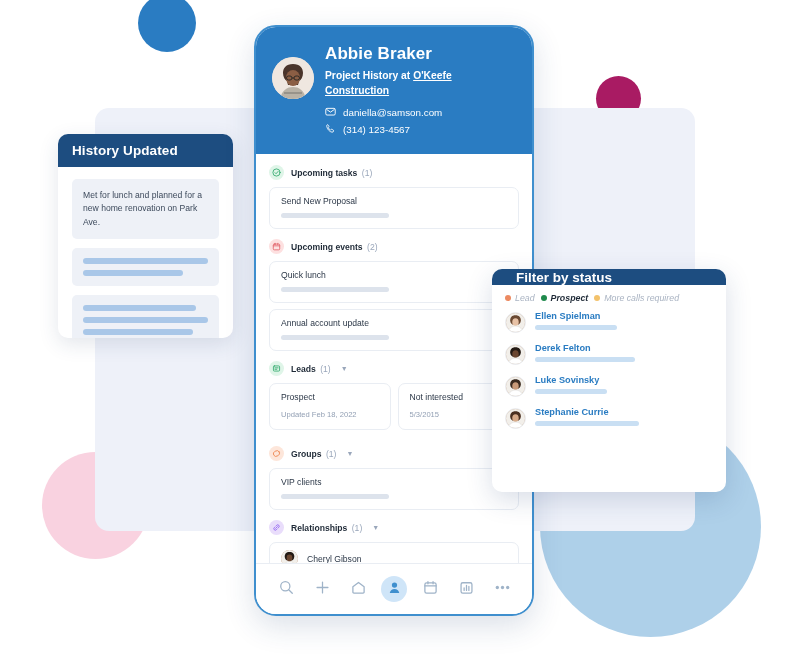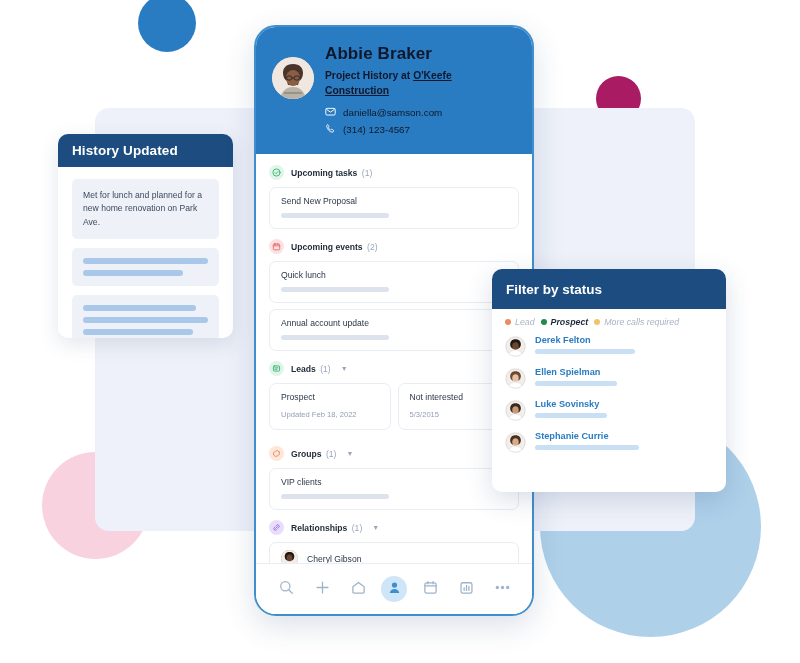--- a/index.html
+++ b/index.html
@@ -41,21 +41,21 @@
   .bar:last-child{margin-bottom:0;}
 
   
   #phone{
     position:absolute;left:254px;top:25px;width:276px;height:587px;
     background:#ffffff;border:2px solid #3f8fce;border-radius:22px;
     box-shadow:0 10px 30px rgba(30,60,110,.16);
     overflow:hidden;display:flex;flex-direction:column;
   }
   #phone-header{
-    background:#2a7cc2;color:#0f172a;padding:16px 16px 14px 16px;
+    background:#2a7cc2;color:#ffffff;padding:16px 16px 14px 16px;
     display:flex;gap:11px;align-items:flex-start;flex:0 0 auto;
   }
   #phone-header .avatar{
     width:42px;height:42px;border-radius:50%;flex:0 0 auto;margin-top:14px;
     background:#e6e0da;overflow:hidden;position:relative;
   }
   .name{font-size:17px;font-weight:bold;line-height:1.25;margin:0 0 5px 0;letter-spacing:.1px;}
   .role{font-size:10.3px;line-height:1.45;font-weight:bold;margin:0 0 7px 0;}
   .role .link{text-decoration:underline;}
   .contact-row{display:flex;align-items:center;gap:7px;font-size:9.8px;margin-bottom:4px;}
@@ -90,22 +90,22 @@
   .nav-btn{width:26px;height:26px;display:flex;align-items:center;justify-content:center;border-radius:50%;}
   .nav-btn.active{background:#cfe5f8;}
 
   
   #filter-panel{
     position:absolute;left:492px;top:269px;width:234px;height:223px;
     background:#ffffff;border-radius:10px;
     box-shadow:0 8px 26px rgba(30,60,110,.17);overflow:hidden;
   }
   #filter-panel .hdr{
-    background:#1d4d80;color:#fff;height:40px;display:flex;align-items:center;
-    padding:0 14px;font-size:13.5px;font-weight:bold;
+    background:#1d4d80;color:#fff;height:16px;display:flex;align-items:center;
+    padding:0 24px;font-size:13.5px;font-weight:bold;
   }
   #filter-legend{display:flex;align-items:center;gap:6px;padding:8px 13px 6px 13px;font-style:italic;}
   .leg{display:flex;align-items:center;gap:4px;font-size:8.8px;color:#a9b3c2;}
   .leg.on{color:#1f2a37;font-weight:bold;}
   .leg .d{width:6px;height:6px;border-radius:50%;flex:0 0 auto;}
   .fl-list{padding:3px 13px 0 13px;}
   .fl-row{display:flex;align-items:flex-start;gap:9px;margin-bottom:11px;}
   .fl-av{width:19px;height:19px;border-radius:50%;overflow:hidden;flex:0 0 auto;background:#d6c2b0;position:relative;border:1px solid #eceff4;}
   .fl-name{font-size:9.2px;color:#2a7cc2;font-weight:bold;margin-bottom:4px;line-height:1;}
   .fl-bar{height:5px;border-radius:3px;background:#c9dff3;}
@@ -334,46 +334,46 @@
         </span>
         <span class="leg">
           <span class="d" style="background:#f3c26b"></span>
           <span>More calls required</span>
         </span>
       </div>
     <div class="fl-list">
         <div class="fl-row">
           <span class="fl-av"><svg viewBox="0 0 20 20" width="100%" height="100%">
     <circle cx="10" cy="10" r="10" fill="#f2efea"></circle>
+    <path d="M10 2.4c4 0 5.6 2.4 5.6 5.2 0 2.3-1.1 3.8-2.2 4.4H6.6C5.5 11.4 4.4 9.9 4.4 7.6 4.4 4.8 6 2.4 10 2.4z" fill="#6b4a33"></path>
+    <ellipse cx="10" cy="9.4" rx="3.4" ry="4" fill="#e8c2a6"></ellipse>
+    <path d="M2.4 20c.9-4.2 3.6-6.2 7.6-6.2s6.7 2 7.6 6.2z" fill="#ffffff"></path>
+    <path d="M2.4 20c.9-4.2 3.6-6.2 7.6-6.2s6.7 2 7.6 6.2z" fill="none" stroke="#dcdad6" stroke-width=".6"></path>
+  </svg></span>
+          <span style="flex:1 1 auto;min-width:0;">
+            <span class="fl-name" style="display:block">Ellen Spielman</span>
+            <span class="fl-bar" style="display:block;width:82px"></span>
+          </span>
+        </div>
+        <div class="fl-row">
+          <span class="fl-av"><svg viewBox="0 0 20 20" width="100%" height="100%">
+    <circle cx="10" cy="10" r="10" fill="#f2efea"></circle>
     <path d="M10 2.4c4 0 5.6 2.4 5.6 5.2 0 2.3-1.1 3.8-2.2 4.4H6.6C5.5 11.4 4.4 9.9 4.4 7.6 4.4 4.8 6 2.4 10 2.4z" fill="#241a14"></path>
     <ellipse cx="10" cy="9.4" rx="3.4" ry="4" fill="#6b4630"></ellipse>
     <path d="M2.4 20c.9-4.2 3.6-6.2 7.6-6.2s6.7 2 7.6 6.2z" fill="#ffffff"></path>
     <path d="M2.4 20c.9-4.2 3.6-6.2 7.6-6.2s6.7 2 7.6 6.2z" fill="none" stroke="#dcdad6" stroke-width=".6"></path>
   </svg></span>
           <span style="flex:1 1 auto;min-width:0;">
             <span class="fl-name" style="display:block">Derek Felton</span>
             <span class="fl-bar" style="display:block;width:100px"></span>
           </span>
         </div>
         <div class="fl-row">
           <span class="fl-av"><svg viewBox="0 0 20 20" width="100%" height="100%">
     <circle cx="10" cy="10" r="10" fill="#f2efea"></circle>
-    <path d="M10 2.4c4 0 5.6 2.4 5.6 5.2 0 2.3-1.1 3.8-2.2 4.4H6.6C5.5 11.4 4.4 9.9 4.4 7.6 4.4 4.8 6 2.4 10 2.4z" fill="#6b4a33"></path>
-    <ellipse cx="10" cy="9.4" rx="3.4" ry="4" fill="#e8c2a6"></ellipse>
-    <path d="M2.4 20c.9-4.2 3.6-6.2 7.6-6.2s6.7 2 7.6 6.2z" fill="#ffffff"></path>
-    <path d="M2.4 20c.9-4.2 3.6-6.2 7.6-6.2s6.7 2 7.6 6.2z" fill="none" stroke="#dcdad6" stroke-width=".6"></path>
-  </svg></span>
-          <span style="flex:1 1 auto;min-width:0;">
-            <span class="fl-name" style="display:block">Ellen Spielman</span>
-            <span class="fl-bar" style="display:block;width:82px"></span>
-          </span>
-        </div>
-        <div class="fl-row">
-          <span class="fl-av"><svg viewBox="0 0 20 20" width="100%" height="100%">
-    <circle cx="10" cy="10" r="10" fill="#f2efea"></circle>
     <path d="M10 2.4c4 0 5.6 2.4 5.6 5.2 0 2.3-1.1 3.8-2.2 4.4H6.6C5.5 11.4 4.4 9.9 4.4 7.6 4.4 4.8 6 2.4 10 2.4z" fill="#3a2a1e"></path>
     <ellipse cx="10" cy="9.4" rx="3.4" ry="4" fill="#c99a78"></ellipse>
     <path d="M2.4 20c.9-4.2 3.6-6.2 7.6-6.2s6.7 2 7.6 6.2z" fill="#ffffff"></path>
     <path d="M2.4 20c.9-4.2 3.6-6.2 7.6-6.2s6.7 2 7.6 6.2z" fill="none" stroke="#dcdad6" stroke-width=".6"></path>
   </svg></span>
           <span style="flex:1 1 auto;min-width:0;">
             <span class="fl-name" style="display:block">Luke Sovinsky</span>
             <span class="fl-bar" style="display:block;width:72px"></span>
           </span>
         </div>

